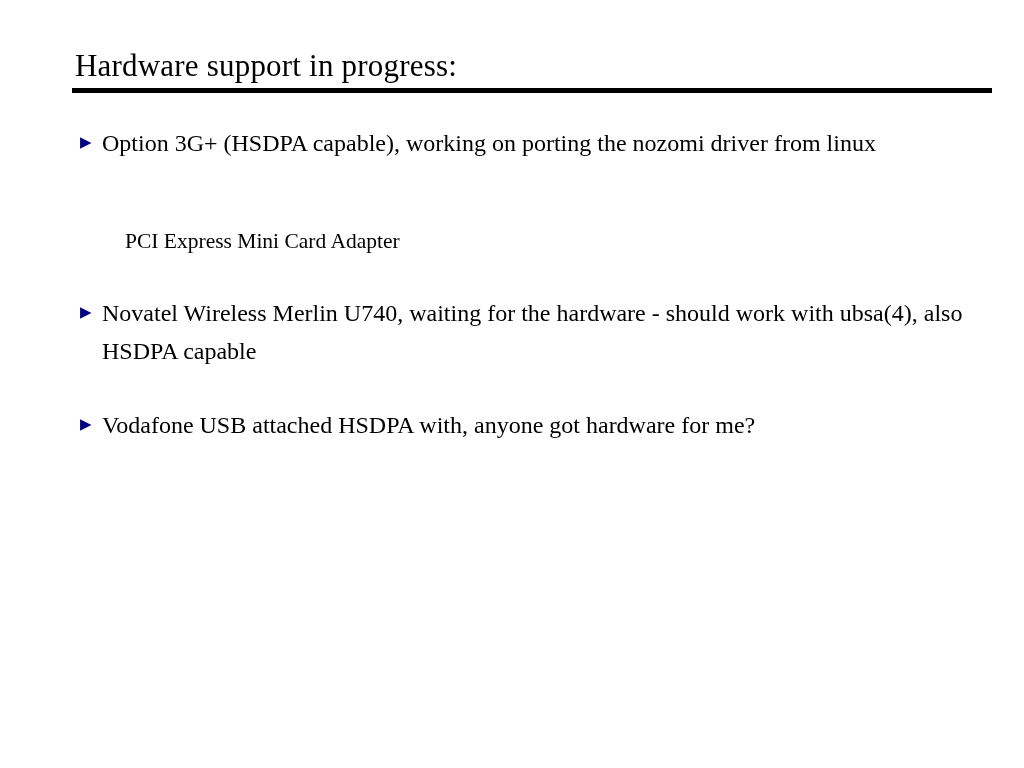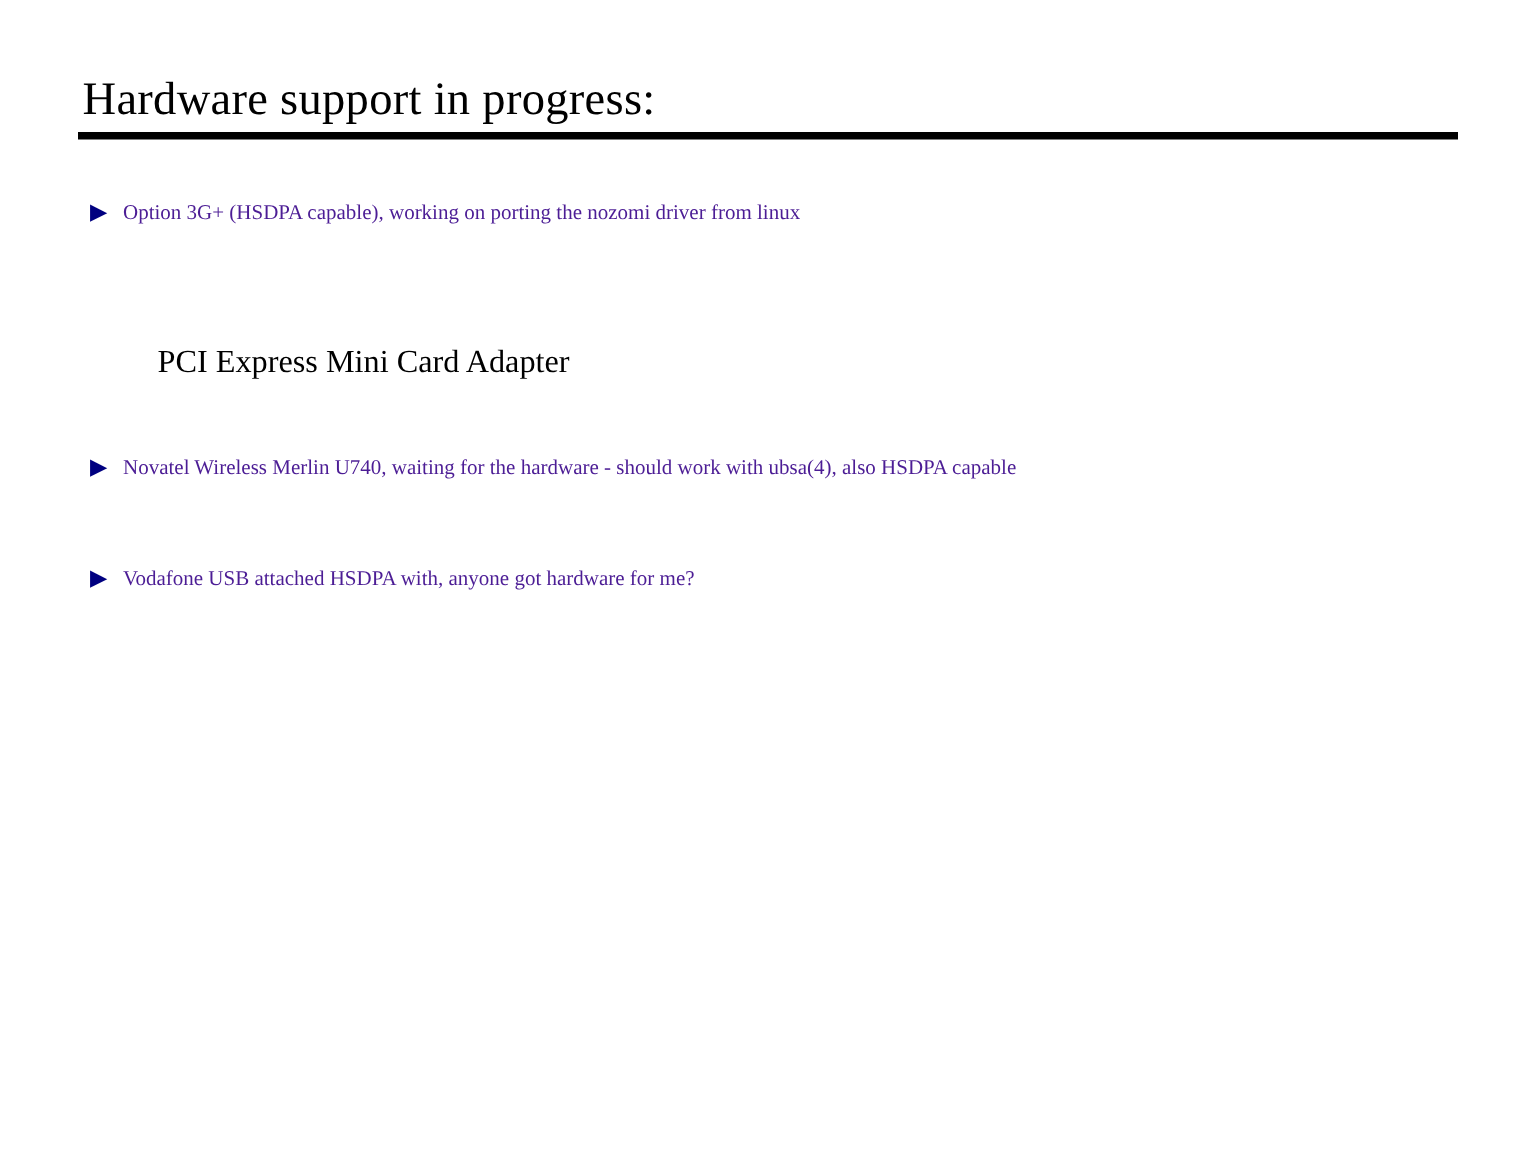--- a/index.html
+++ b/index.html
@@ -12,20 +12,21 @@
     background: #ffffff;
     font-family: "Liberation Serif", serif;
     color: #000000;
     overflow: hidden;
   }
   .slide {
     position: relative;
     width: 884px;
     height: 768px;
     box-sizing: border-box;
+    margin-left: 20px;
   }
   .slide-title {
     position: absolute;
     left: 55px;
     top: 48px;
     font-family: "Liberation Serif", serif;
     font-size: 31px;
     font-weight: normal;
     letter-spacing: 0.2px;
     color: #000000;
@@ -54,23 +55,23 @@
     flex: 0 0 auto;
     width: 22px;
     color: #000080;
     font-size: 15px;
     line-height: 30px;
     padding-top: 3px;
   }
   .bullet-text {
     flex: 1 1 auto;
     font-family: "Liberation Serif", serif;
-    font-size: 14px;
+    font-size: 24px;
     line-height: 38px;
-    color: #4c1d95;
+    color: #000000;
   }
   .sub-row {
     margin: 0;
     padding-left: 45px;
   }
   .sub-text {
     font-family: "Liberation Serif", serif;
     font-size: 21.5px;
     line-height: 38px;
     color: #000000;

